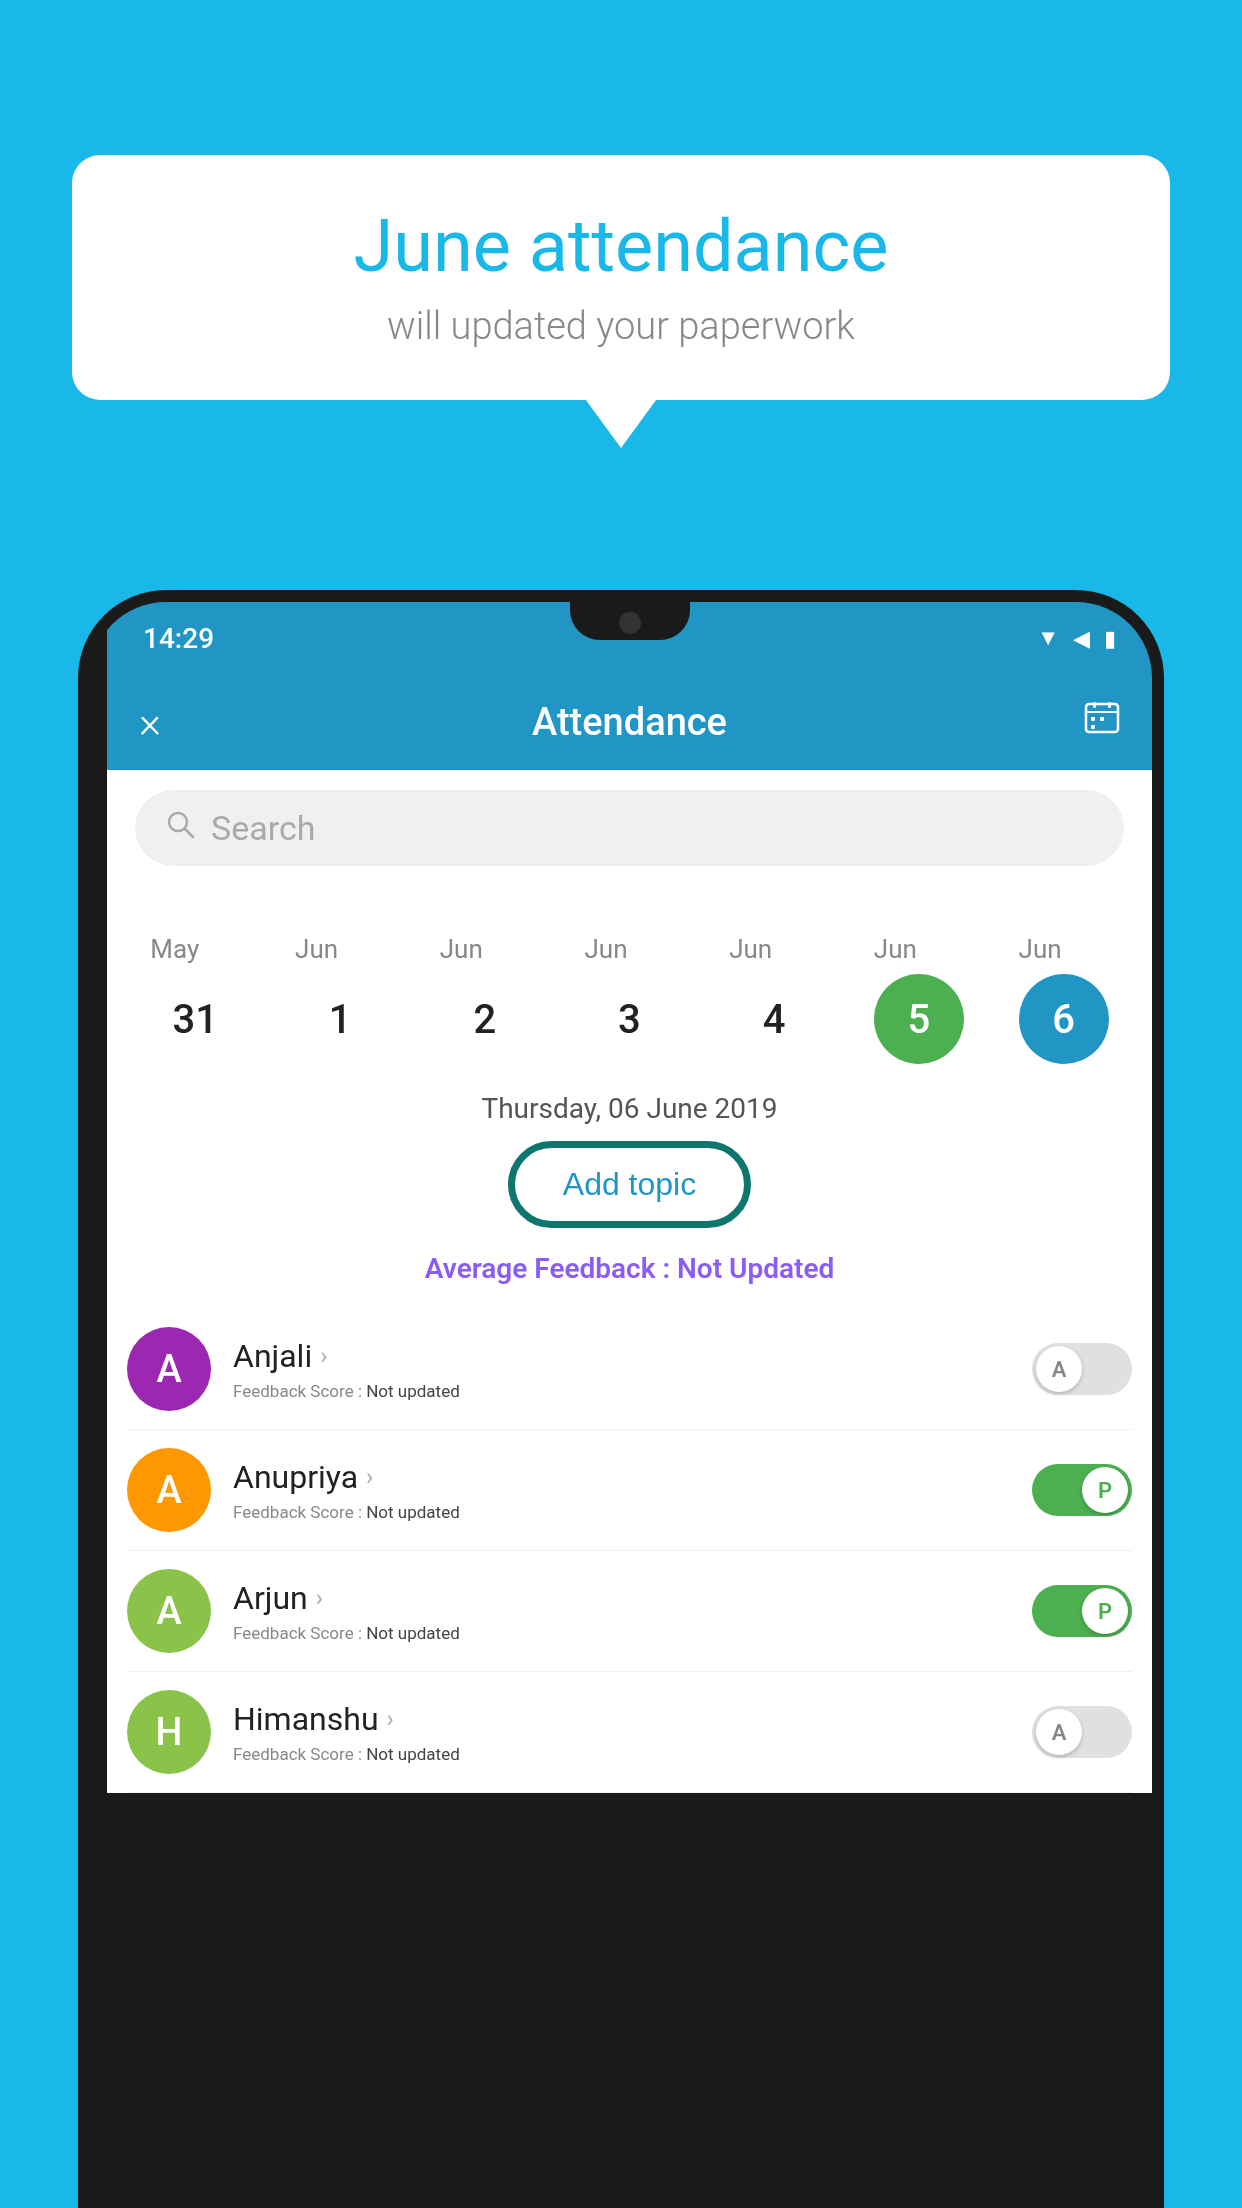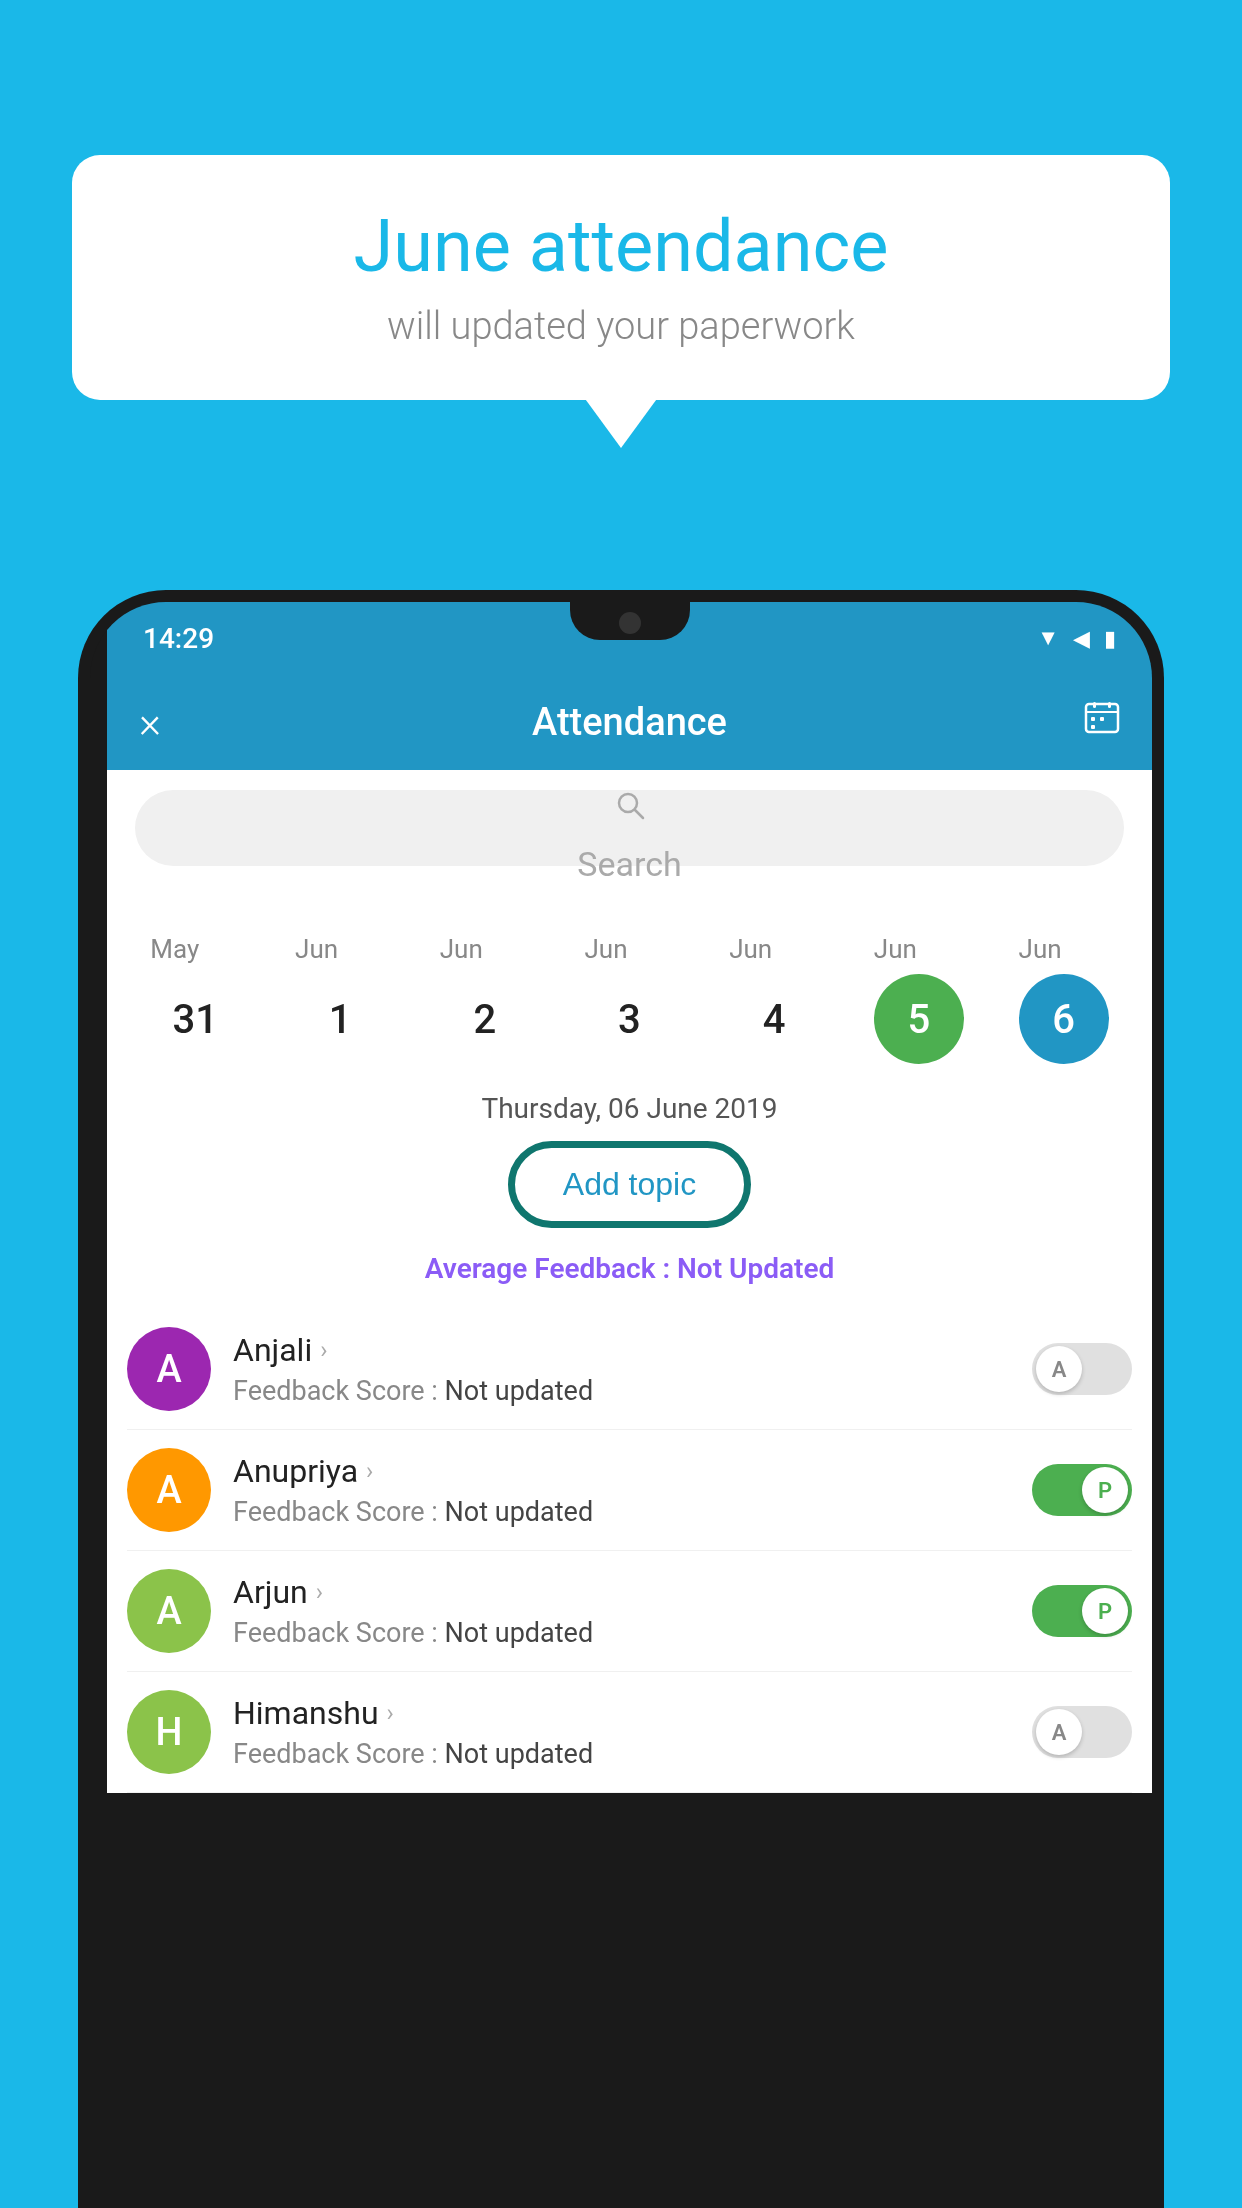--- a/index.html
+++ b/index.html
@@ -159,21 +159,20 @@
     
     .search-bar {
       margin: 20px 28px 0 28px;
       background: #f0f0f0;
       border-radius: 40px;
       height: 76px;
       display: flex;
       align-items: center;
       padding: 0 30px;
       gap: 16px;
-      flex-direction: column;
     }
     .search-icon-wrap {
       color: #aaa;
       font-size: 32px;
     }
     .search-text {
       color: #aaa;
       font-size: 34px;
     }
 
@@ -280,21 +279,21 @@
       color: #222;
       display: flex;
       align-items: center;
       gap: 8px;
     }
     .student-name .chevron {
       color: #aaa;
       font-size: 24px;
     }
     .student-feedback {
-      font-size: 27px;
+      font-size: 17px;
       color: #888;
       margin-top: 6px;
     }
     .student-feedback span {
       color: #444;
     }
 
     
     .toggle-wrap {
       flex-shrink: 0;

